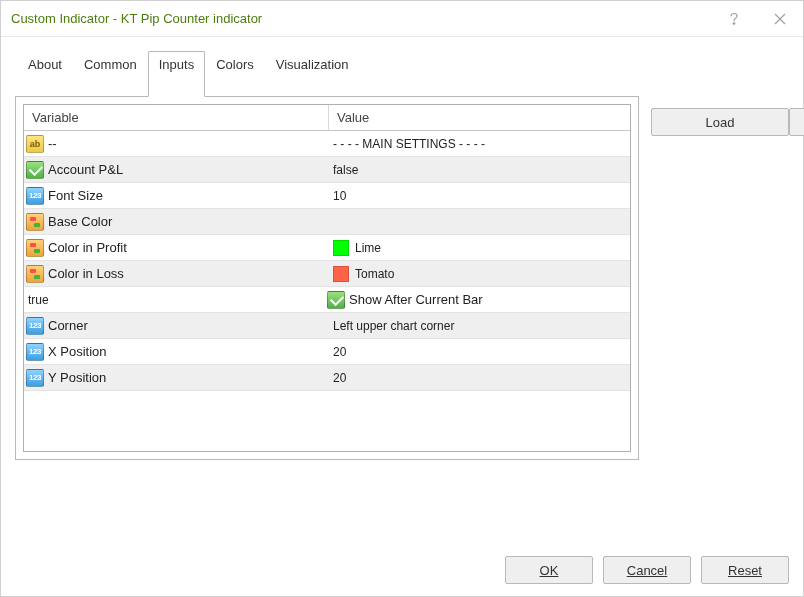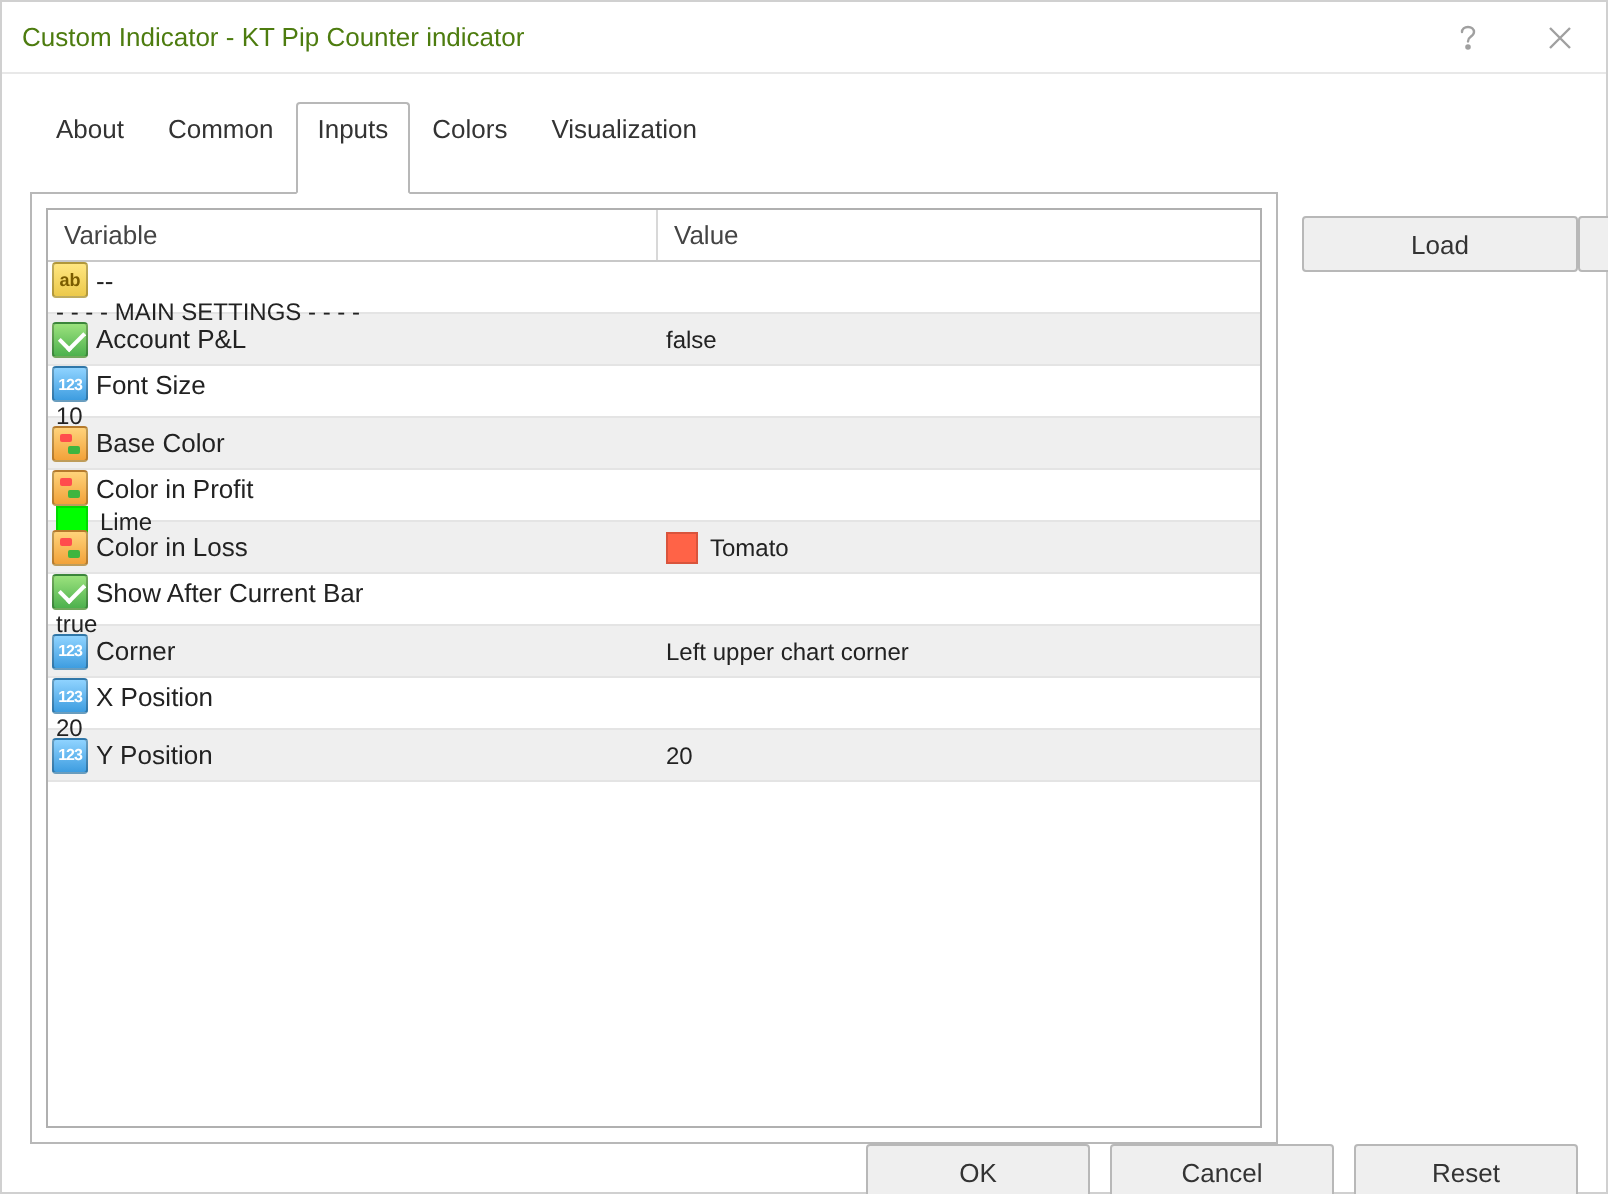--- a/index.html
+++ b/index.html
@@ -63,21 +63,21 @@
     border-radius: 2px 2px 0 0;
   }
   .body-row {
     flex: 1;
     display: flex;
     gap: 12px;
   }
   .panel {
     border: 1px solid #b8b8b8;
     flex: 0 0 624px;
-    height: 476px;
+    height: 364px;
     background: #fff;
     position: relative;
   }
   .grid {
     border: 1px solid #b0b0b0;
     position: absolute;
     top: 7px; left: 7px; right: 7px; bottom: 7px;
     display: flex; flex-direction: column;
     overflow: hidden;
   }
@@ -94,21 +94,21 @@
   }
   .col-var { width: 305px; border-right: 1px solid #d8d8d8; }
   .col-val { flex: 1; }
   .grid-body { flex: 1; overflow: auto; }
   .row {
     display: flex;
     height: 26px;
     align-items: stretch;
     border-bottom: 1px solid #e4e4e4;
   }
-  .row.odd { background: #fff; flex-direction: column; }
+  .row.odd { background: #fff; }
   .row.even { background: #efefef; }
   .cell { display: flex; align-items: center; }
   .var-cell {
     width: 305px;
     padding: 0 2px 0 2px;
     gap: 4px;
   }
   .val-cell {
     flex: 1;
     padding: 0 4px;
@@ -166,21 +166,21 @@
   }
   .side-buttons .btn { width: 138px; margin-top: 12px; }
   .footer {
     height: 52px;
     display: flex;
     justify-content: flex-end;
     align-items: center;
     gap: 10px;
     padding: 0 14px;
   }
-  .footer .btn { width: 112px; }
+  .footer .btn { width: 88px; text-decoration: underline; }
   .var-label { color: #222; font-size: 13px; }
 </style>
 </head>
 <body>
 
 <div class="window">
   <div class="titlebar">
     <div class="title">Custom Indicator - KT Pip Counter indicator</div>
     <div class="winbtn">
       <svg width="12" height="14" viewBox="0 0 12 14" fill="none">
@@ -263,26 +263,26 @@
                 <div class="cell var-cell">
                   <div class="type-icon ico-color"></div>
                   <span class="var-label">Color in Loss</span>
                 </div>
                 <div class="cell val-cell">
                   <div class="color-swatch" style="background: rgb(255, 99, 71);"></div>
                   <span>Tomato</span>
                 </div>
               </div>
               <div class="row odd">
+                <div class="cell val-cell">
+                  <span>true</span>
+                </div>
                 <div class="cell var-cell">
                   <div class="type-icon ico-bool"></div>
                   <span class="var-label">Show After Current Bar</span>
-                </div>
-                <div class="cell val-cell">
-                  <span>true</span>
                 </div>
               </div>
               <div class="row even">
                 <div class="cell var-cell">
                   <div class="type-icon ico-int">
                     <span>123</span>
                   </div>
                   <span class="var-label">Corner</span>
                 </div>
                 <div class="cell val-cell">

